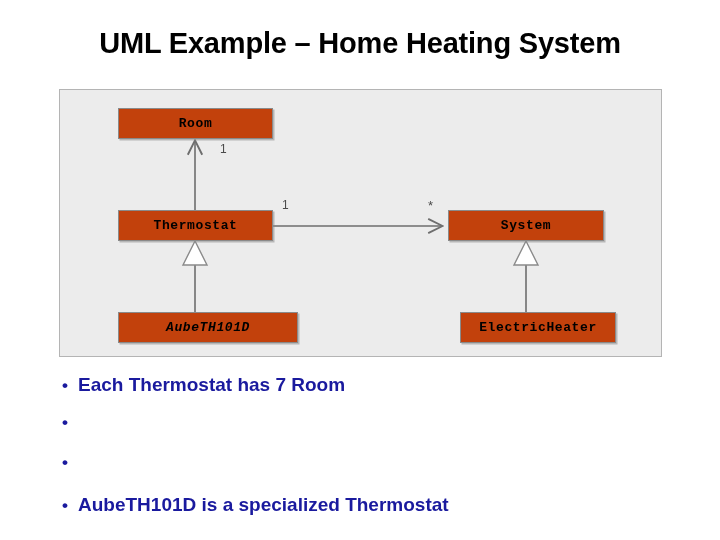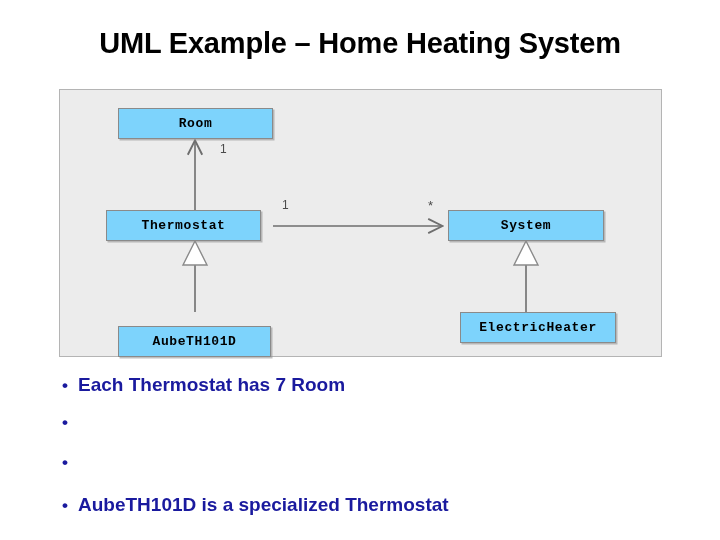--- a/index.html
+++ b/index.html
@@ -46,38 +46,38 @@
     width: 603px;
     height: 268px;
     background: #ececec;
     border: 1px solid #b4b4b4;
     box-sizing: border-box;
   }
 
   
   .uml-class {
     position: absolute;
-    background: #7dd3fc;
+    background: #c2410c;
     border: 1px solid #8a8a8a;
     box-sizing: border-box;
     box-shadow: 1.5px 1.5px 0 0 rgba(140,140,140,0.55);
     display: flex;
     align-items: center;
     justify-content: center;
     font-family: "Liberation Mono", "DejaVu Sans Mono", monospace;
     font-weight: bold;
     font-size: 13px;
     color: #000000;
     letter-spacing: 0.6px;
     white-space: nowrap;
   }
 
   #class-room        { left: 58px;  top: 18px;  width: 155px; height: 31px; }
-  #class-thermostat  { left: 46px;  top: 120px; width: 155px; height: 31px; }
-  #class-aube        { left: 58px;  top: 236px; width: 153px; height: 31px; }
+  #class-thermostat  { left: 58px;  top: 120px; width: 155px; height: 31px; }
+  #class-aube        { left: 58px;  top: 222px; width: 180px; height: 31px; font-style: italic; }
   #class-heater      { left: 388px; top: 120px; width: 156px; height: 31px; }
   #class-electric    { left: 400px; top: 222px; width: 156px; height: 31px; }
 
   
   #connectors {
     position: absolute;
     left: 0; top: 0;
     width: 603px;
     height: 268px;
     pointer-events: none;

